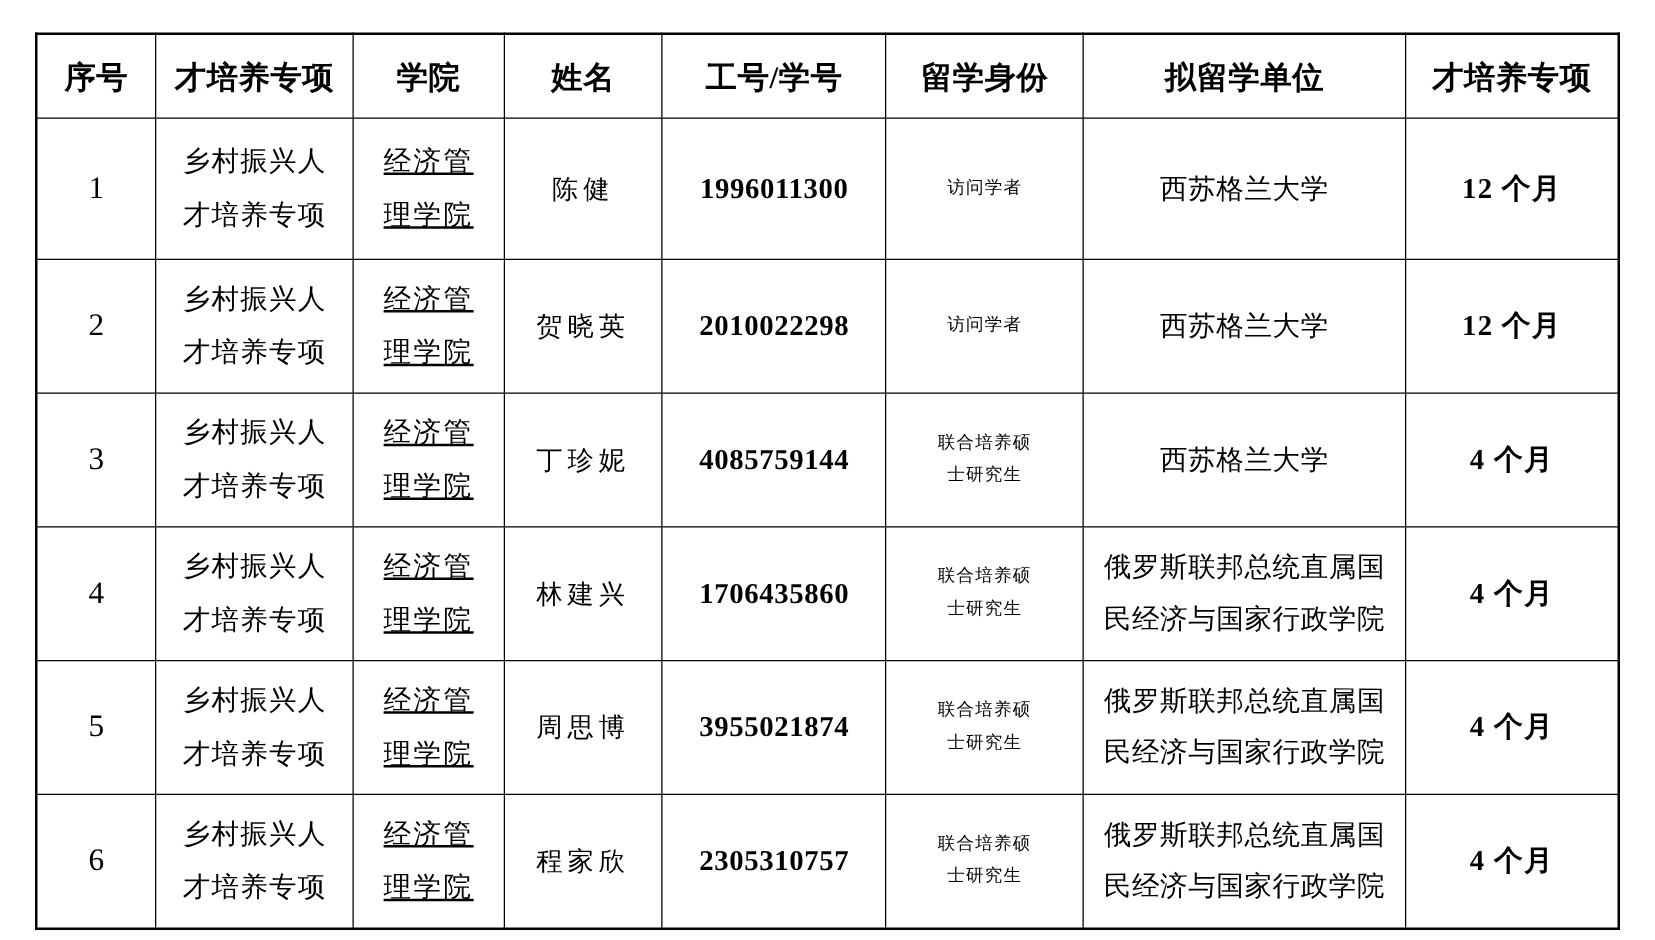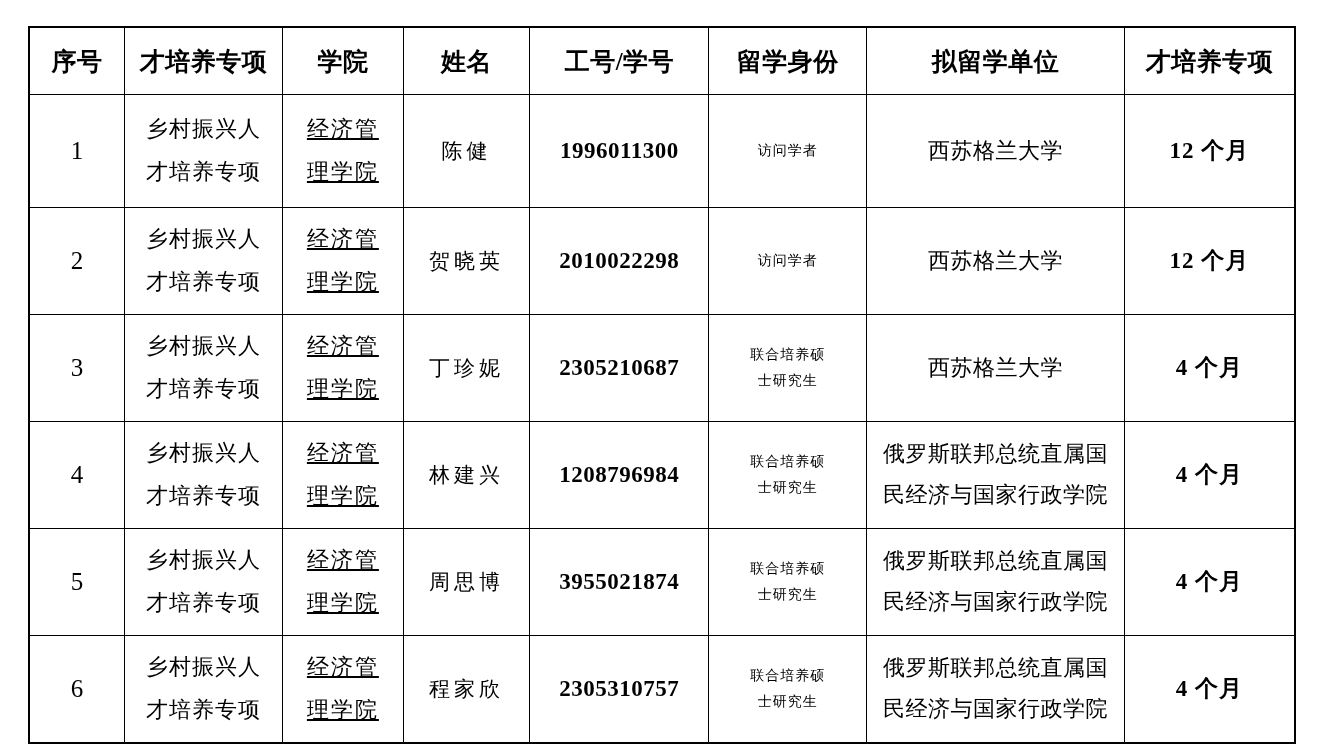--- a/index.html
+++ b/index.html
@@ -170,21 +170,21 @@
         <td class="seq-cell">3</td>
         <td class="project-cell">
           <span class="cell-line">乡村振兴人</span>
           <span class="cell-line">才培养专项</span>
         </td>
         <td class="college-cell">
           <span class="cell-line">经济管</span>
           <span class="cell-line">理学院</span>
         </td>
         <td class="name-cell">丁珍妮</td>
-        <td class="id-cell">2305210687</td>
+        <td class="id-cell">4085759144</td>
         <td class="status-cell">
           <span class="cell-line">联合培养硕</span>
           <span class="cell-line">士研究生</span>
         </td>
         <td class="unit-cell">
           <span class="cell-line">西苏格兰大学</span>
           <span class="cell-line"></span>
         </td>
         <td class="duration-cell">4 个月</td>
       </tr>
@@ -192,21 +192,21 @@
         <td class="seq-cell">4</td>
         <td class="project-cell">
           <span class="cell-line">乡村振兴人</span>
           <span class="cell-line">才培养专项</span>
         </td>
         <td class="college-cell">
           <span class="cell-line">经济管</span>
           <span class="cell-line">理学院</span>
         </td>
         <td class="name-cell">林建兴</td>
-        <td class="id-cell">1208796984</td>
+        <td class="id-cell">1706435860</td>
         <td class="status-cell">
           <span class="cell-line">联合培养硕</span>
           <span class="cell-line">士研究生</span>
         </td>
         <td class="unit-cell">
           <span class="cell-line">俄罗斯联邦总统直属国</span>
           <span class="cell-line">民经济与国家行政学院</span>
         </td>
         <td class="duration-cell">4 个月</td>
       </tr>

